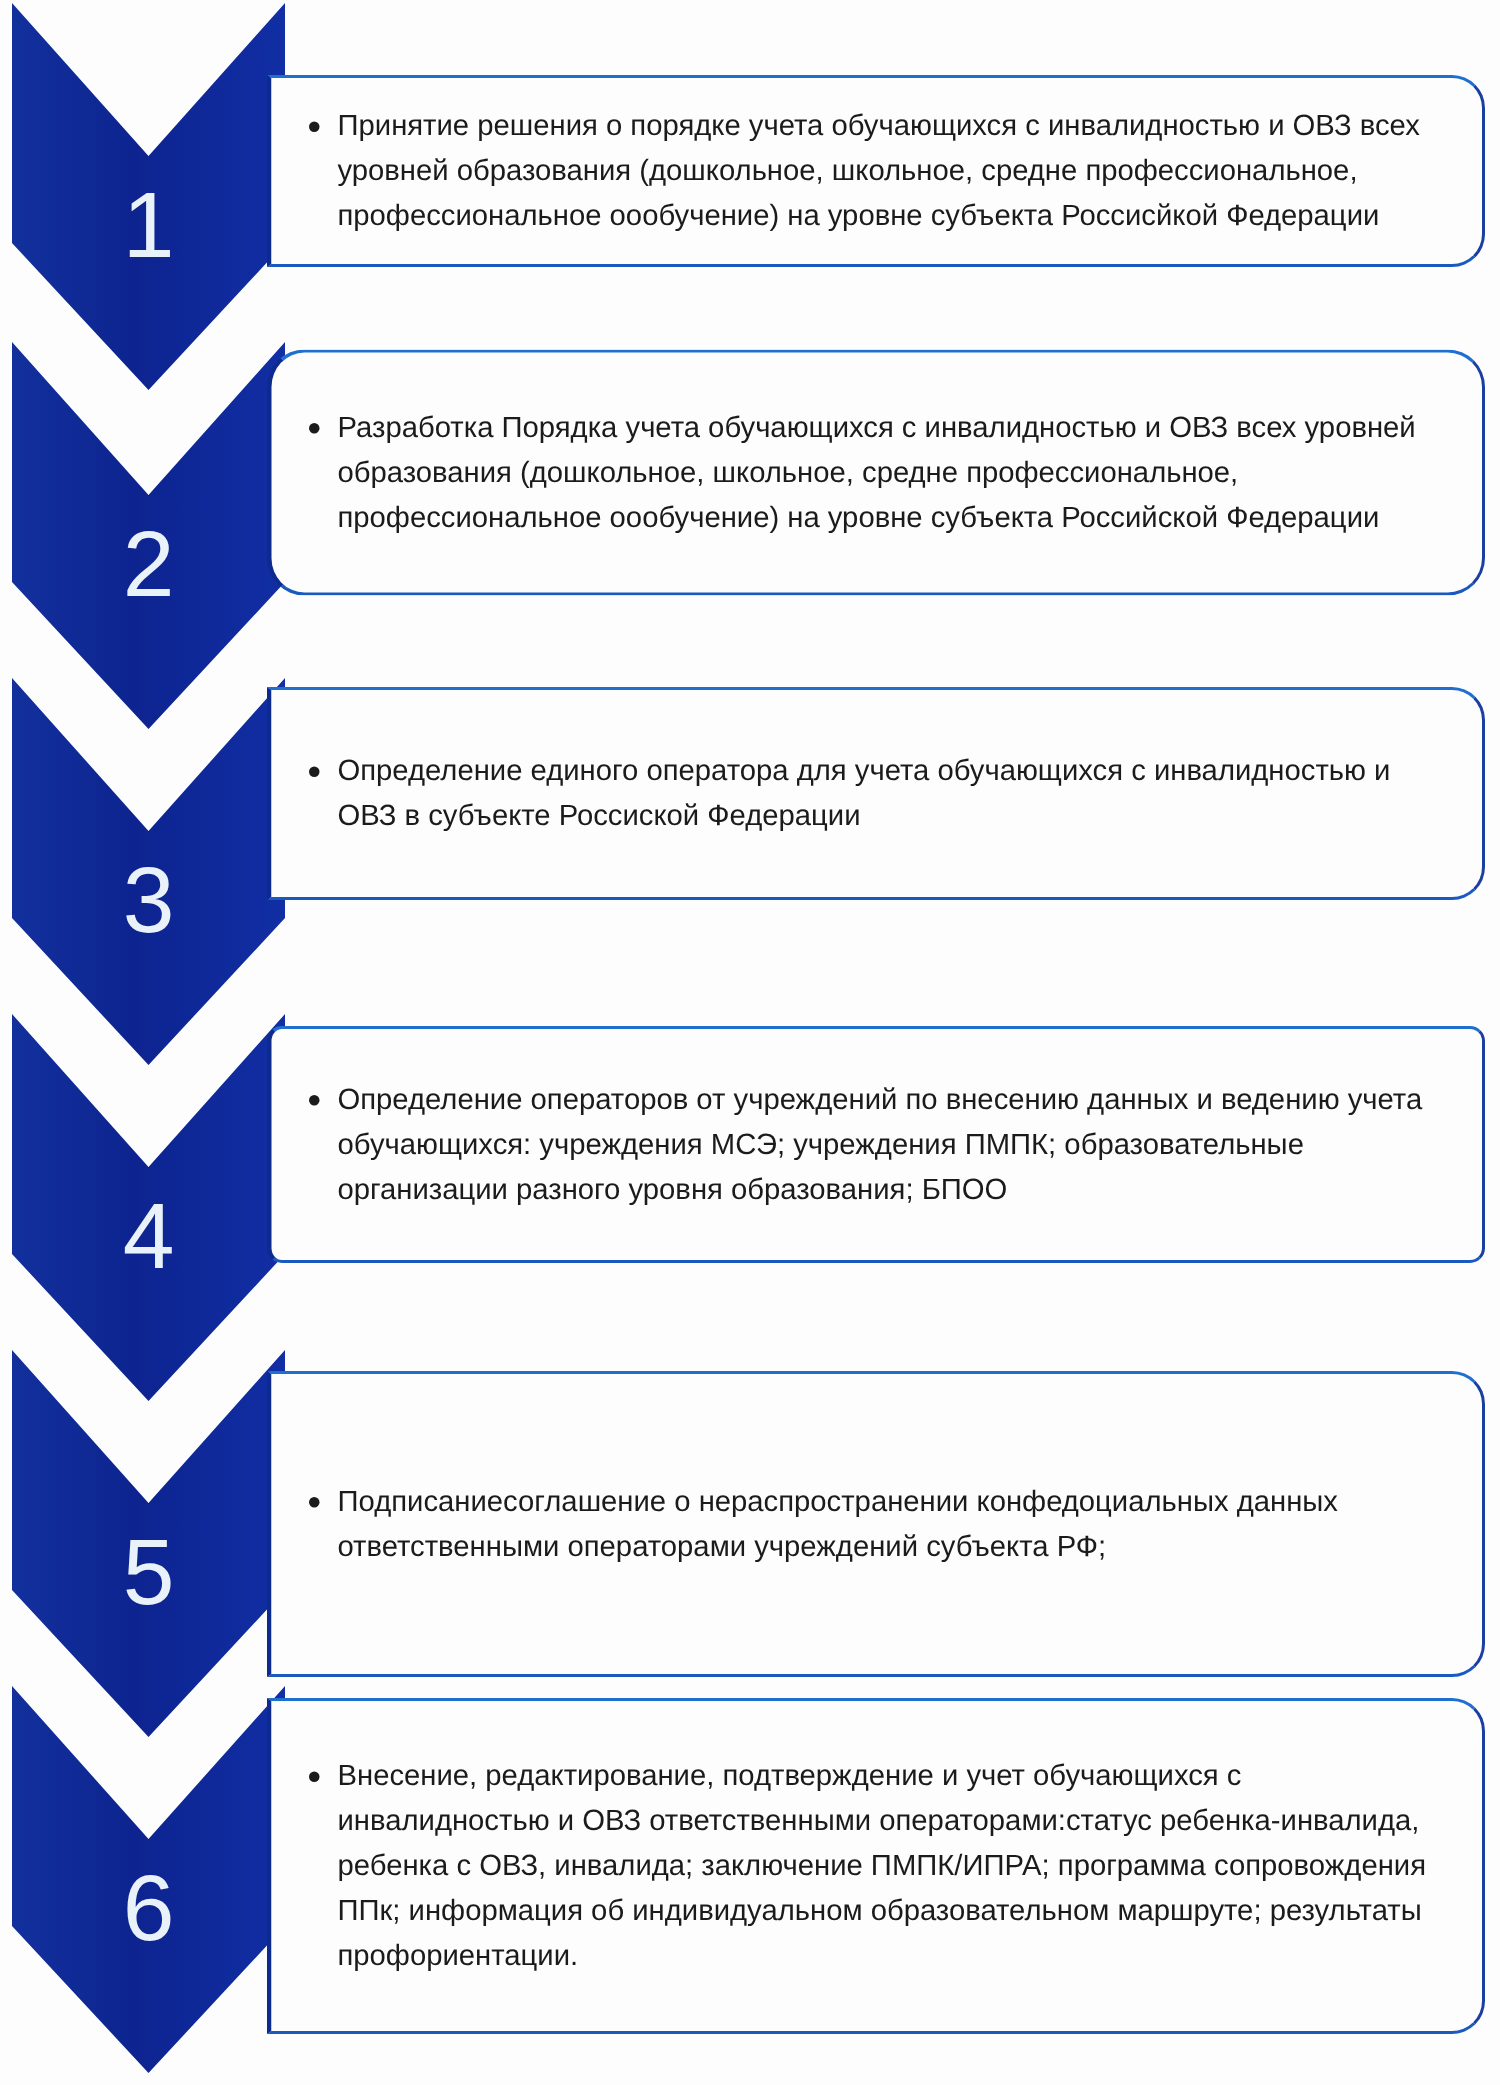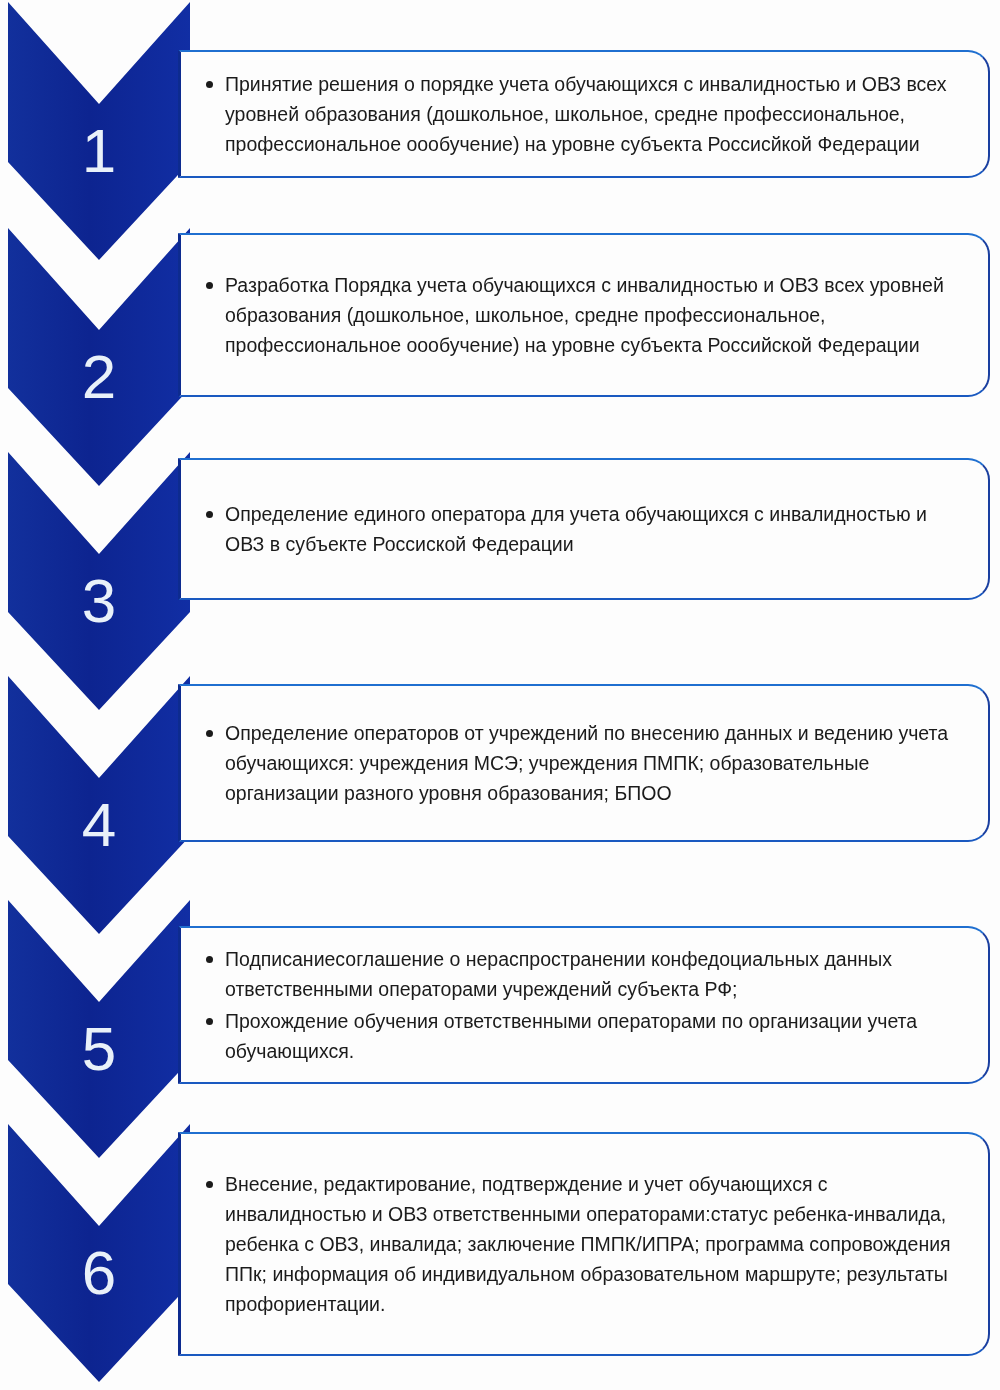--- a/index.html
+++ b/index.html
@@ -141,21 +141,21 @@
           <linearGradient id="gr2" x1="0" y1="0" x2="1" y2="0">
             <stop offset="0%" stop-color="#12309c"></stop>
             <stop offset="45%" stop-color="#0d2490"></stop>
             <stop offset="100%" stop-color="#112ea4"></stop>
           </linearGradient>
         </defs>
         <path d="M0,0 L91,102 L182,0 L182,160 L91,258 L0,160 Z" fill="url(#gr2)"></path>
       </svg>
       <div class="chevron-number">2</div>
     </div>
-    <div class="card" style="top:5px; height:164px;">
+    <div class="card" style="top:5px; height:164px;border-radius:25px;">
       <ul class="bullet-list">
         <li class="bullet-item">Разработка Порядка учета обучающихся с инвалидностью и ОВЗ всех уровней образования (дошкольное, школьное, средне профессиональное, профессиональное оообучение) на уровне субъекта Российской Федерации</li>
       </ul>
     </div>
   </div>
 
   <div class="step-row" style="top:452px;">
     <div class="chevron" style="top:0;">
       <svg viewBox="0 0 182 258" xmlns="http://www.w3.org/2000/svg">
         <defs>
@@ -183,45 +183,44 @@
           <linearGradient id="gr4" x1="0" y1="0" x2="1" y2="0">
             <stop offset="0%" stop-color="#12309c"></stop>
             <stop offset="45%" stop-color="#0d2490"></stop>
             <stop offset="100%" stop-color="#112ea4"></stop>
           </linearGradient>
         </defs>
         <path d="M0,0 L91,102 L182,0 L182,160 L91,258 L0,160 Z" fill="url(#gr4)"></path>
       </svg>
       <div class="chevron-number">4</div>
     </div>
-    <div class="card" style="top:8px; height:158px;">
+    <div class="card" style="top:8px; height:158px;border-radius:10px;">
       <ul class="bullet-list">
         <li class="bullet-item">Определение операторов от учреждений по внесению данных и ведению учета обучающихся: учреждения МСЭ; учреждения ПМПК; образовательные организации разного уровня образования; БПОО</li>
       </ul>
     </div>
   </div>
 
   <div class="step-row" style="top:900px;">
     <div class="chevron" style="top:0;">
       <svg viewBox="0 0 182 258" xmlns="http://www.w3.org/2000/svg">
         <defs>
           <linearGradient id="gr5" x1="0" y1="0" x2="1" y2="0">
             <stop offset="0%" stop-color="#12309c"></stop>
             <stop offset="45%" stop-color="#0d2490"></stop>
             <stop offset="100%" stop-color="#112ea4"></stop>
           </linearGradient>
         </defs>
         <path d="M0,0 L91,102 L182,0 L182,160 L91,258 L0,160 Z" fill="url(#gr5)"></path>
       </svg>
       <div class="chevron-number">5</div>
     </div>
-    <div class="card" style="top:14px; height:158px;margin-top:12px;">
+    <div class="card" style="top:14px; height:204px;">
       <ul class="bullet-list">
         <li class="bullet-item">Подписаниесоглашение о нераспространении конфедоциальных данных ответственными операторами учреждений субъекта РФ;</li>
-        <li class="bullet-item">Прохождение обучения ответственными операторами по организации учета обучающихся.</li>
       </ul>
     </div>
   </div>
 
   <div class="step-row" style="top:1124px;">
     <div class="chevron" style="top:0;">
       <svg viewBox="0 0 182 258" xmlns="http://www.w3.org/2000/svg">
         <defs>
           <linearGradient id="gr6" x1="0" y1="0" x2="1" y2="0">
             <stop offset="0%" stop-color="#12309c"></stop>

